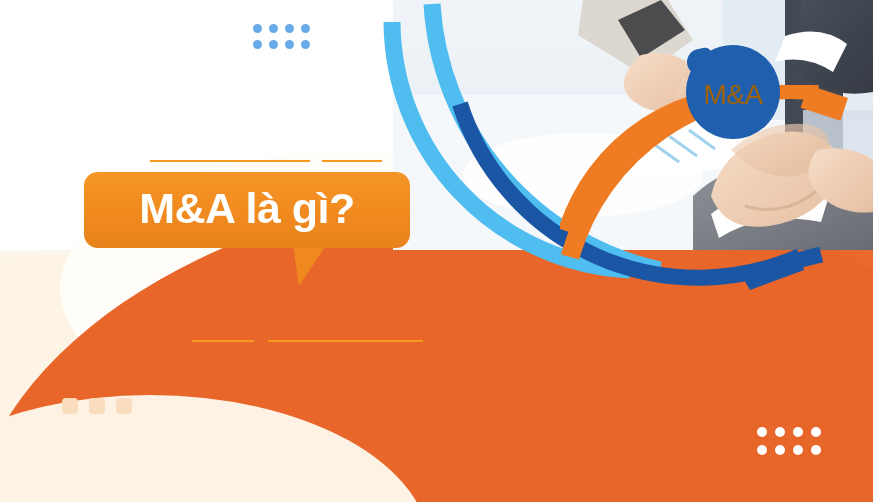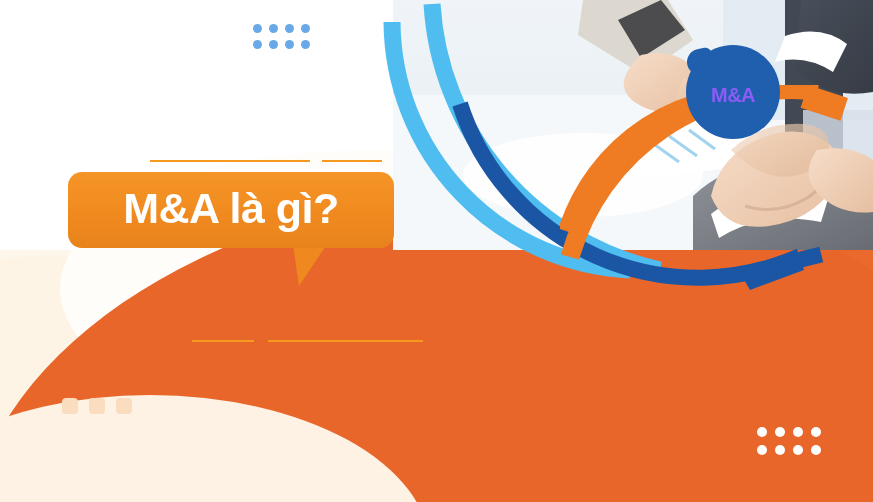--- a/index.html
+++ b/index.html
@@ -96,21 +96,21 @@
   }
   .ma-badge .tail{
     position:absolute;left:1px;top:4px;width:26px;height:26px;
     background:#1f5fad;
     border-radius:50% 6px 50% 50%;
     transform:rotate(-12deg);
   }
   .ma-badge .ma-text{
     position:absolute;inset:0;
     display:flex;align-items:center;justify-content:center;
-    color:#8b5cf6;font-weight:bold;font-size:20px;letter-spacing:-.5px;
+    color:#a16207;font-weight:normal;font-size:28px;letter-spacing:-.5px;
     padding-top:6px;box-sizing:border-box;
   }
 
   
   .dot-grid{position:absolute;display:grid;grid-template-columns:repeat(4,1fr);gap:7px;}
   .dot-grid span{display:block;width:9px;height:9px;border-radius:50%;}
   #dots-top{left:253px;top:24px;}
   #dots-top span{background:#6aa9e8;}
   #dots-bottom{left:757px;top:427px;gap:8px;}
   #dots-bottom span{background:#ffffff;width:10px;height:10px;}
@@ -121,21 +121,21 @@
 
   
   .rule{position:absolute;height:2px;background:#f59a1f;}
   #rule-top-a{left:150px;top:160px;width:160px;}
   #rule-top-b{left:322px;top:160px;width:60px;}
   #rule-bot-a{left:192px;top:340px;width:62px;}
   #rule-bot-b{left:268px;top:340px;width:155px;height:2px;}
 
   
   .speech{
-    position:absolute;left:68px;top:172px;width:326px;height:76px;
+    position:absolute;left:84px;top:172px;width:326px;height:76px;
     border-radius:14px;
     background:linear-gradient(180deg,#f59527 0%,#f08a1f 55%,#e8821c 100%);
   }
   .speech .label{
     position:absolute;inset:0;
     display:flex;align-items:center;justify-content:center;
     color:#ffffff;font-weight:bold;font-size:43px;letter-spacing:-.5px;
     padding-bottom:3px;box-sizing:border-box;
   }
   .speech-tail{

